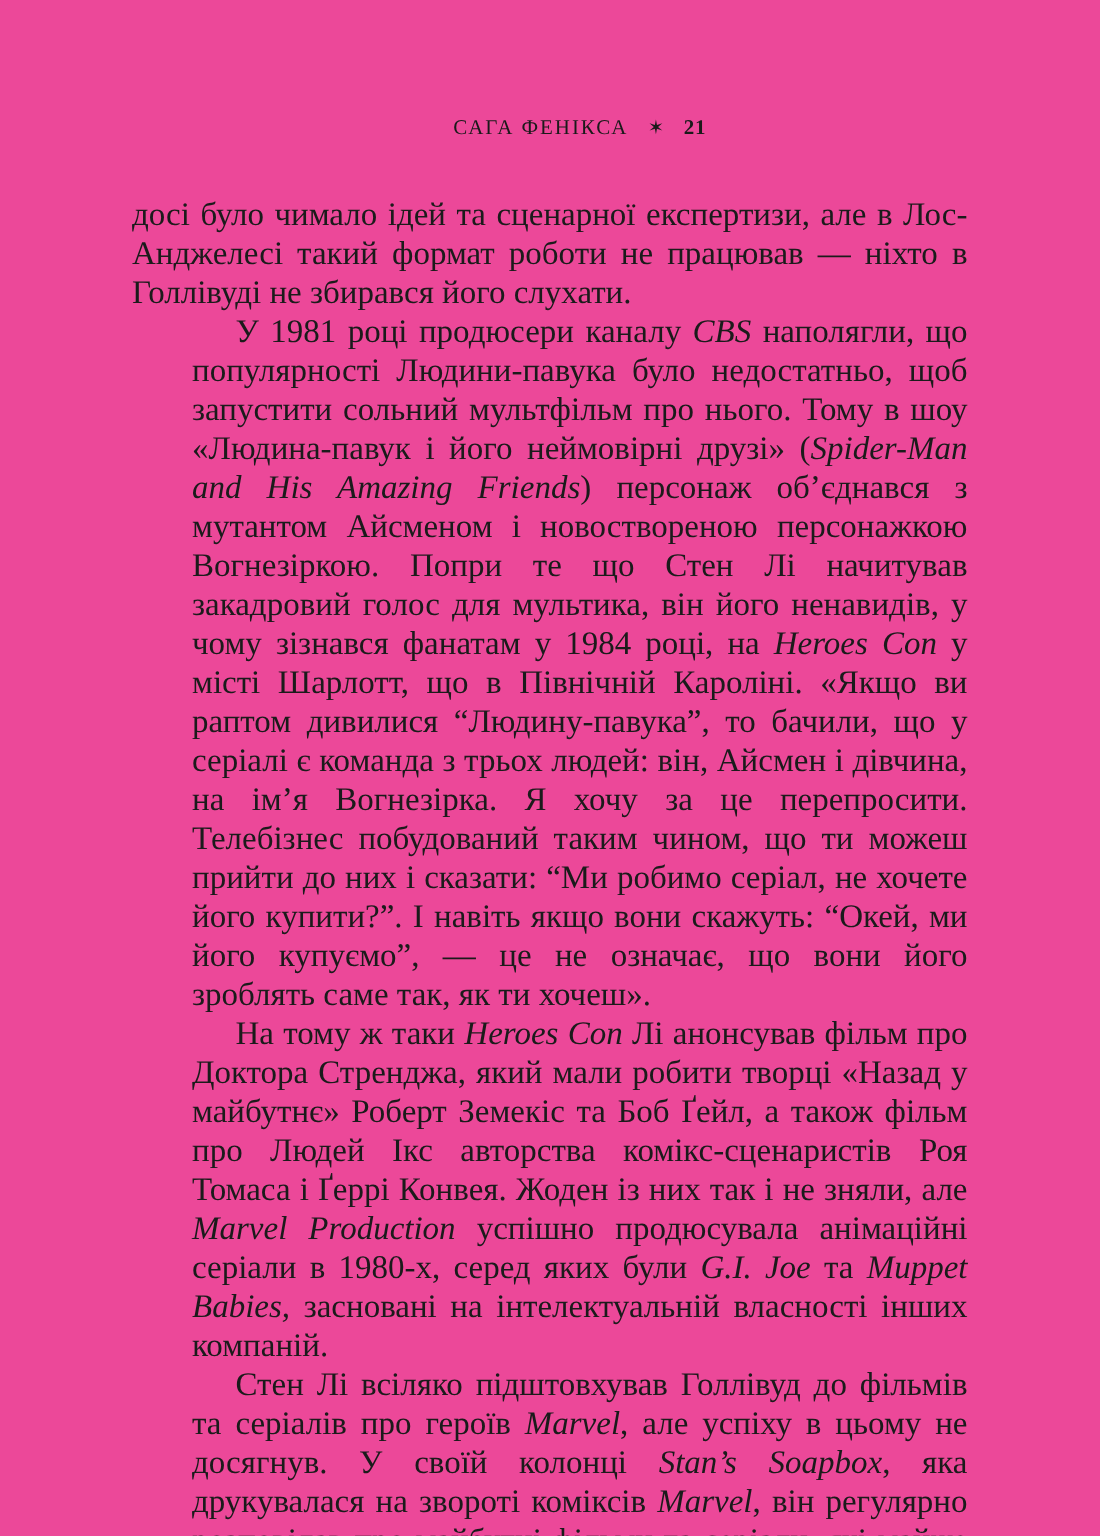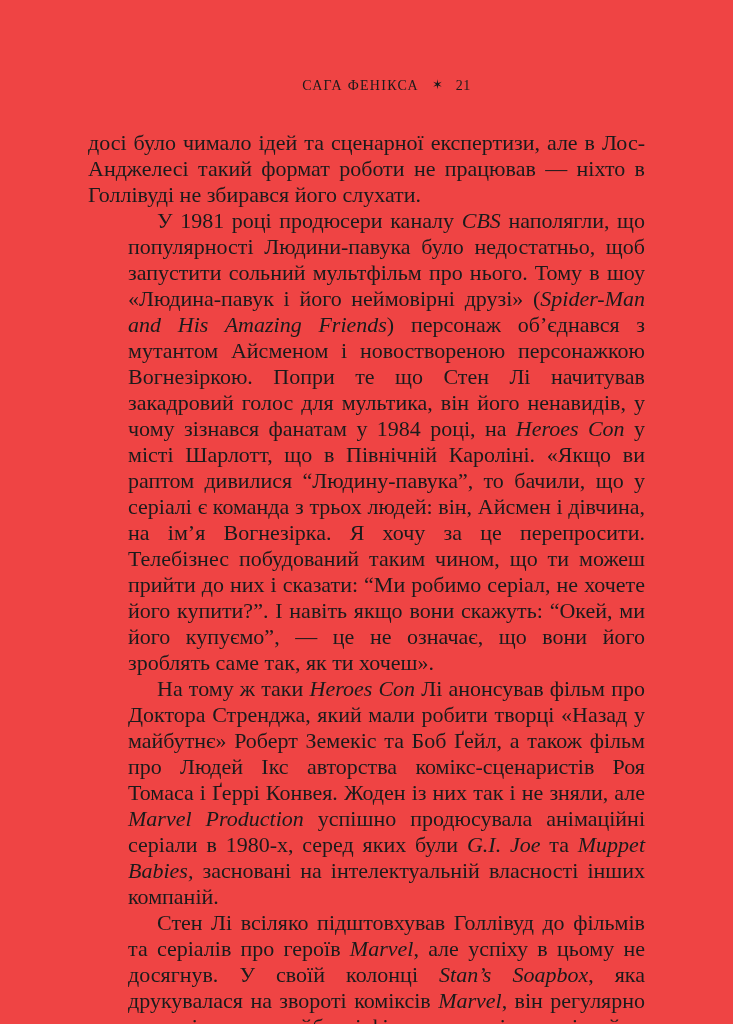--- a/index.html
+++ b/index.html
@@ -5,21 +5,21 @@
   html, body {
     margin: 0;
     padding: 0;
     background: #ffffff;
   }
   .page {
     position: relative;
     width: 733px;
     height: 1024px;
     margin: 0 auto;
-    background: #ef4444;
+    background: #ec4899;
     box-sizing: border-box;
     padding: 78px 48px 0 88px;
     font-family: "Liberation Serif", "DejaVu Serif", serif;
     color: #1b1b1b;
     overflow: hidden;
   }
   .running-head {
     display: flex;
     justify-content: center;
     align-items: center;
@@ -30,21 +30,21 @@
     margin-bottom: 36px;
     user-select: none;
   }
   .running-head .star {
     font-size: 13px;
     letter-spacing: 0;
     position: relative;
     top: -1px;
   }
   .running-head .pagenum {
-    font-weight: normal;
+    font-weight: bold;
     letter-spacing: 0.5px;
   }
   .body-text {
     width: 557px;
     font-size: 22px;
     line-height: 26px;
     text-align: justify;
   }
   .body-text p {
     margin: 0;

